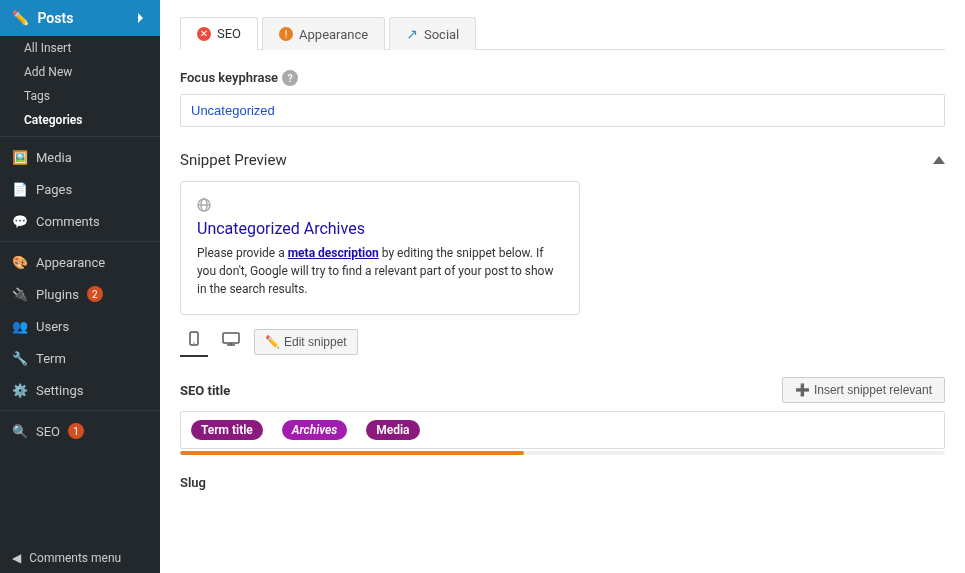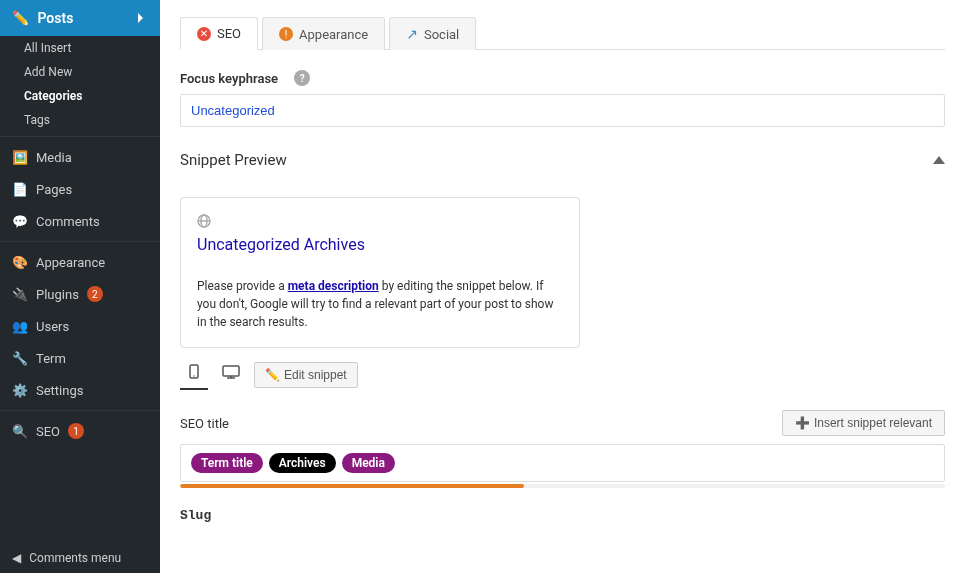--- a/index.html
+++ b/index.html
@@ -95,22 +95,22 @@
     .tab-dot.orange { background: #e67e22; color: #fff; }
     .tab-share { color: #3a8fc5; font-size: 14px; }
 
     
     .section-label {
       font-size: 13px;
       font-weight: 600;
       color: #333;
       margin-bottom: 8px;
       display: flex;
-      align-items: center;
-      gap: 16px;
+      align-items: flex-start;
+      gap: 4px;
     }
     .help-icon {
       width: 16px; height: 16px; border-radius: 50%; background: #aaa;
       color: #fff; font-size: 10px; display: inline-flex; align-items: center; justify-content: center;
       cursor: pointer;
     }
     .keyphrase-input {
       width: 100%;
       border: 1px solid #ddd;
       padding: 8px 10px;
@@ -121,21 +121,21 @@
     }
 
     
     .snippet-section {
       margin-top: 24px;
     }
     .snippet-header {
       display: flex;
       align-items: center;
       justify-content: space-between;
-      margin-bottom: 28px;
+      margin-bottom: 12px;
     }
     .snippet-title {
       font-size: 15px;
       font-weight: 400;
       color: #333;
     }
     .chevron-up {
       width: 0; height: 0;
       border-left: 6px solid transparent;
       border-right: 6px solid transparent;
@@ -148,21 +148,21 @@
       border-radius: 4px;
       padding: 16px;
       max-width: 400px;
       background: #fff;
     }
     .snippet-url-icon { color: #999; font-size: 14px; margin-bottom: 4px; }
     .snippet-link {
       color: #1a0dab;
       font-size: 16px;
       font-weight: 400;
-      margin-bottom: 23px;
+      margin-bottom: 6px;
       cursor: pointer;
     }
     .snippet-desc {
       font-size: 12px;
       color: #333;
       line-height: 1.5;
     }
     .snippet-desc a { color: #1a0dab; text-decoration: underline; font-weight: bold; }
 
     
@@ -196,21 +196,21 @@
     }
 
     
     .seo-title-section { margin-top: 20px; }
     .seo-title-header {
       display: flex;
       justify-content: space-between;
       align-items: center;
       margin-bottom: 8px;
     }
-    .seo-title-label { font-size: 13px; font-weight: 400; color: #333; }
+    .seo-title-label { font-size: 13px; font-weight: 700; color: #333; }
     .insert-variable-btn {
       border: 1px solid #ccc;
       background: #f5f5f5;
       padding: 5px 12px;
       border-radius: 2px;
       cursor: pointer;
       font-size: 12px;
       color: #555;
       display: flex;
       align-items: center;
@@ -218,48 +218,48 @@
     }
 
     .seo-title-field {
       border: 1px solid #ddd;
       border-radius: 2px;
       padding: 8px 10px;
       width: 100%;
       min-height: 38px;
       display: flex;
       align-items: center;
-      gap: 6px;
+      gap: 19px;
       flex-wrap: wrap;
     }
     .tag-pill {
       border-radius: 14px;
       padding: 3px 10px;
       font-size: 12px;
       color: #fff;
       font-weight: 600;
     }
     .tag-pill.purple { background: #8b1a7e; }
-    .tag-pill.dark { background: #000000; }
+    .tag-pill.dark { background: #a21caf; font-style: italic; }
 
     .progress-bar-wrap {
       height: 4px;
       background: #f0f0f0;
       border-radius: 2px;
       margin-top: 2px;
       overflow: hidden;
     }
     .progress-bar {
       height: 100%;
       border-radius: 2px;
     }
     .progress-bar.orange { background: #e67e22; width: 45%; }
 
     
-    .slug-section { margin-top: 20px; font-family: Liberation Mono, monospace; }
+    .slug-section { margin-top: 20px; }
     .slug-label { font-size: 13px; font-weight: 600; color: #333; }
 
     
     .collapse-menu {
       margin-top: auto;
       padding: 8px 12px;
       color: #ccc;
       cursor: pointer;
       display: flex;
       align-items: center;
@@ -274,22 +274,22 @@
   <div class="sidebar-header">
     <span>✏️</span>
     <span>Posts</span>
     <span class="sidebar-header" style="background:none;padding:0;margin-left:auto;">
       <span style="border:5px solid transparent;border-left-color:#fff;display:inline-block;"></span>
     </span>
   </div>
 
   <div class="sidebar-sub-item">All Insert</div>
   <div class="sidebar-sub-item">Add New</div>
+  <div class="sidebar-sub-item">Tags</div>
   <div class="sidebar-sub-item active">Categories</div>
-  <div class="sidebar-sub-item">Tags</div>
 
   <div class="sidebar-divider"></div>
 
   <div class="sidebar-item">
     <span class="sidebar-icon">🖼️</span>
     <span>Media</span>
   </div>
 
   <div class="sidebar-item">
     <span class="sidebar-icon">📄</span>

